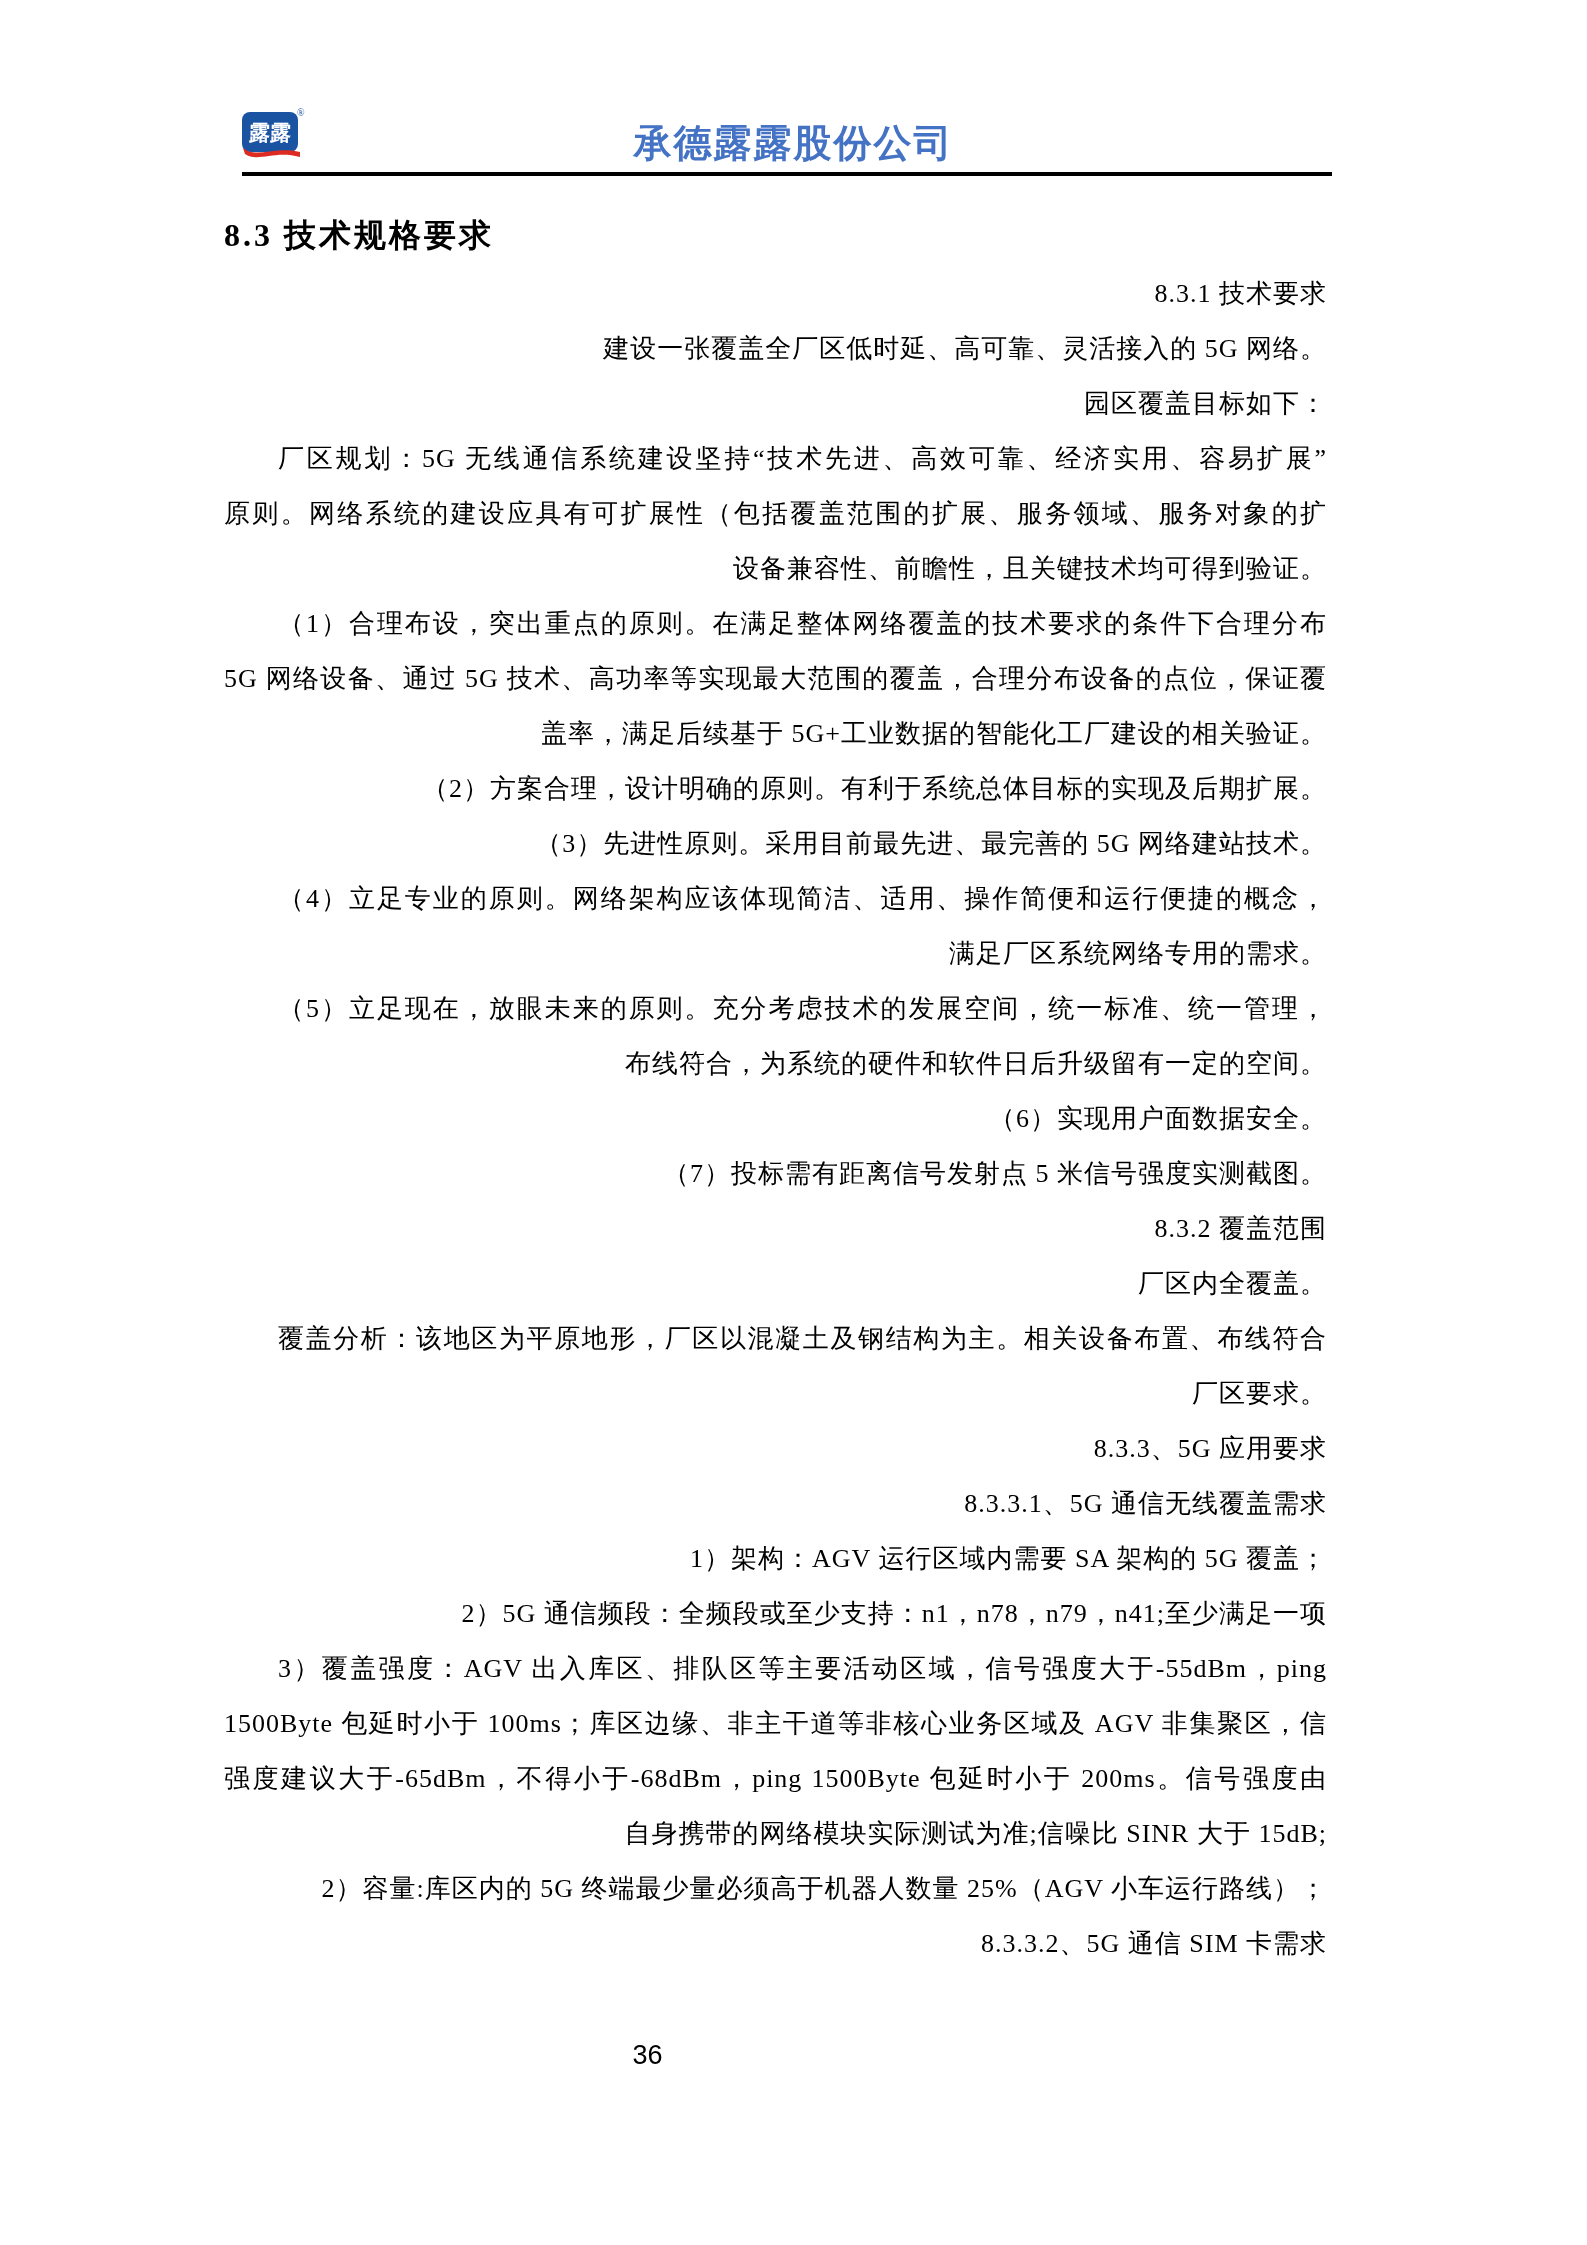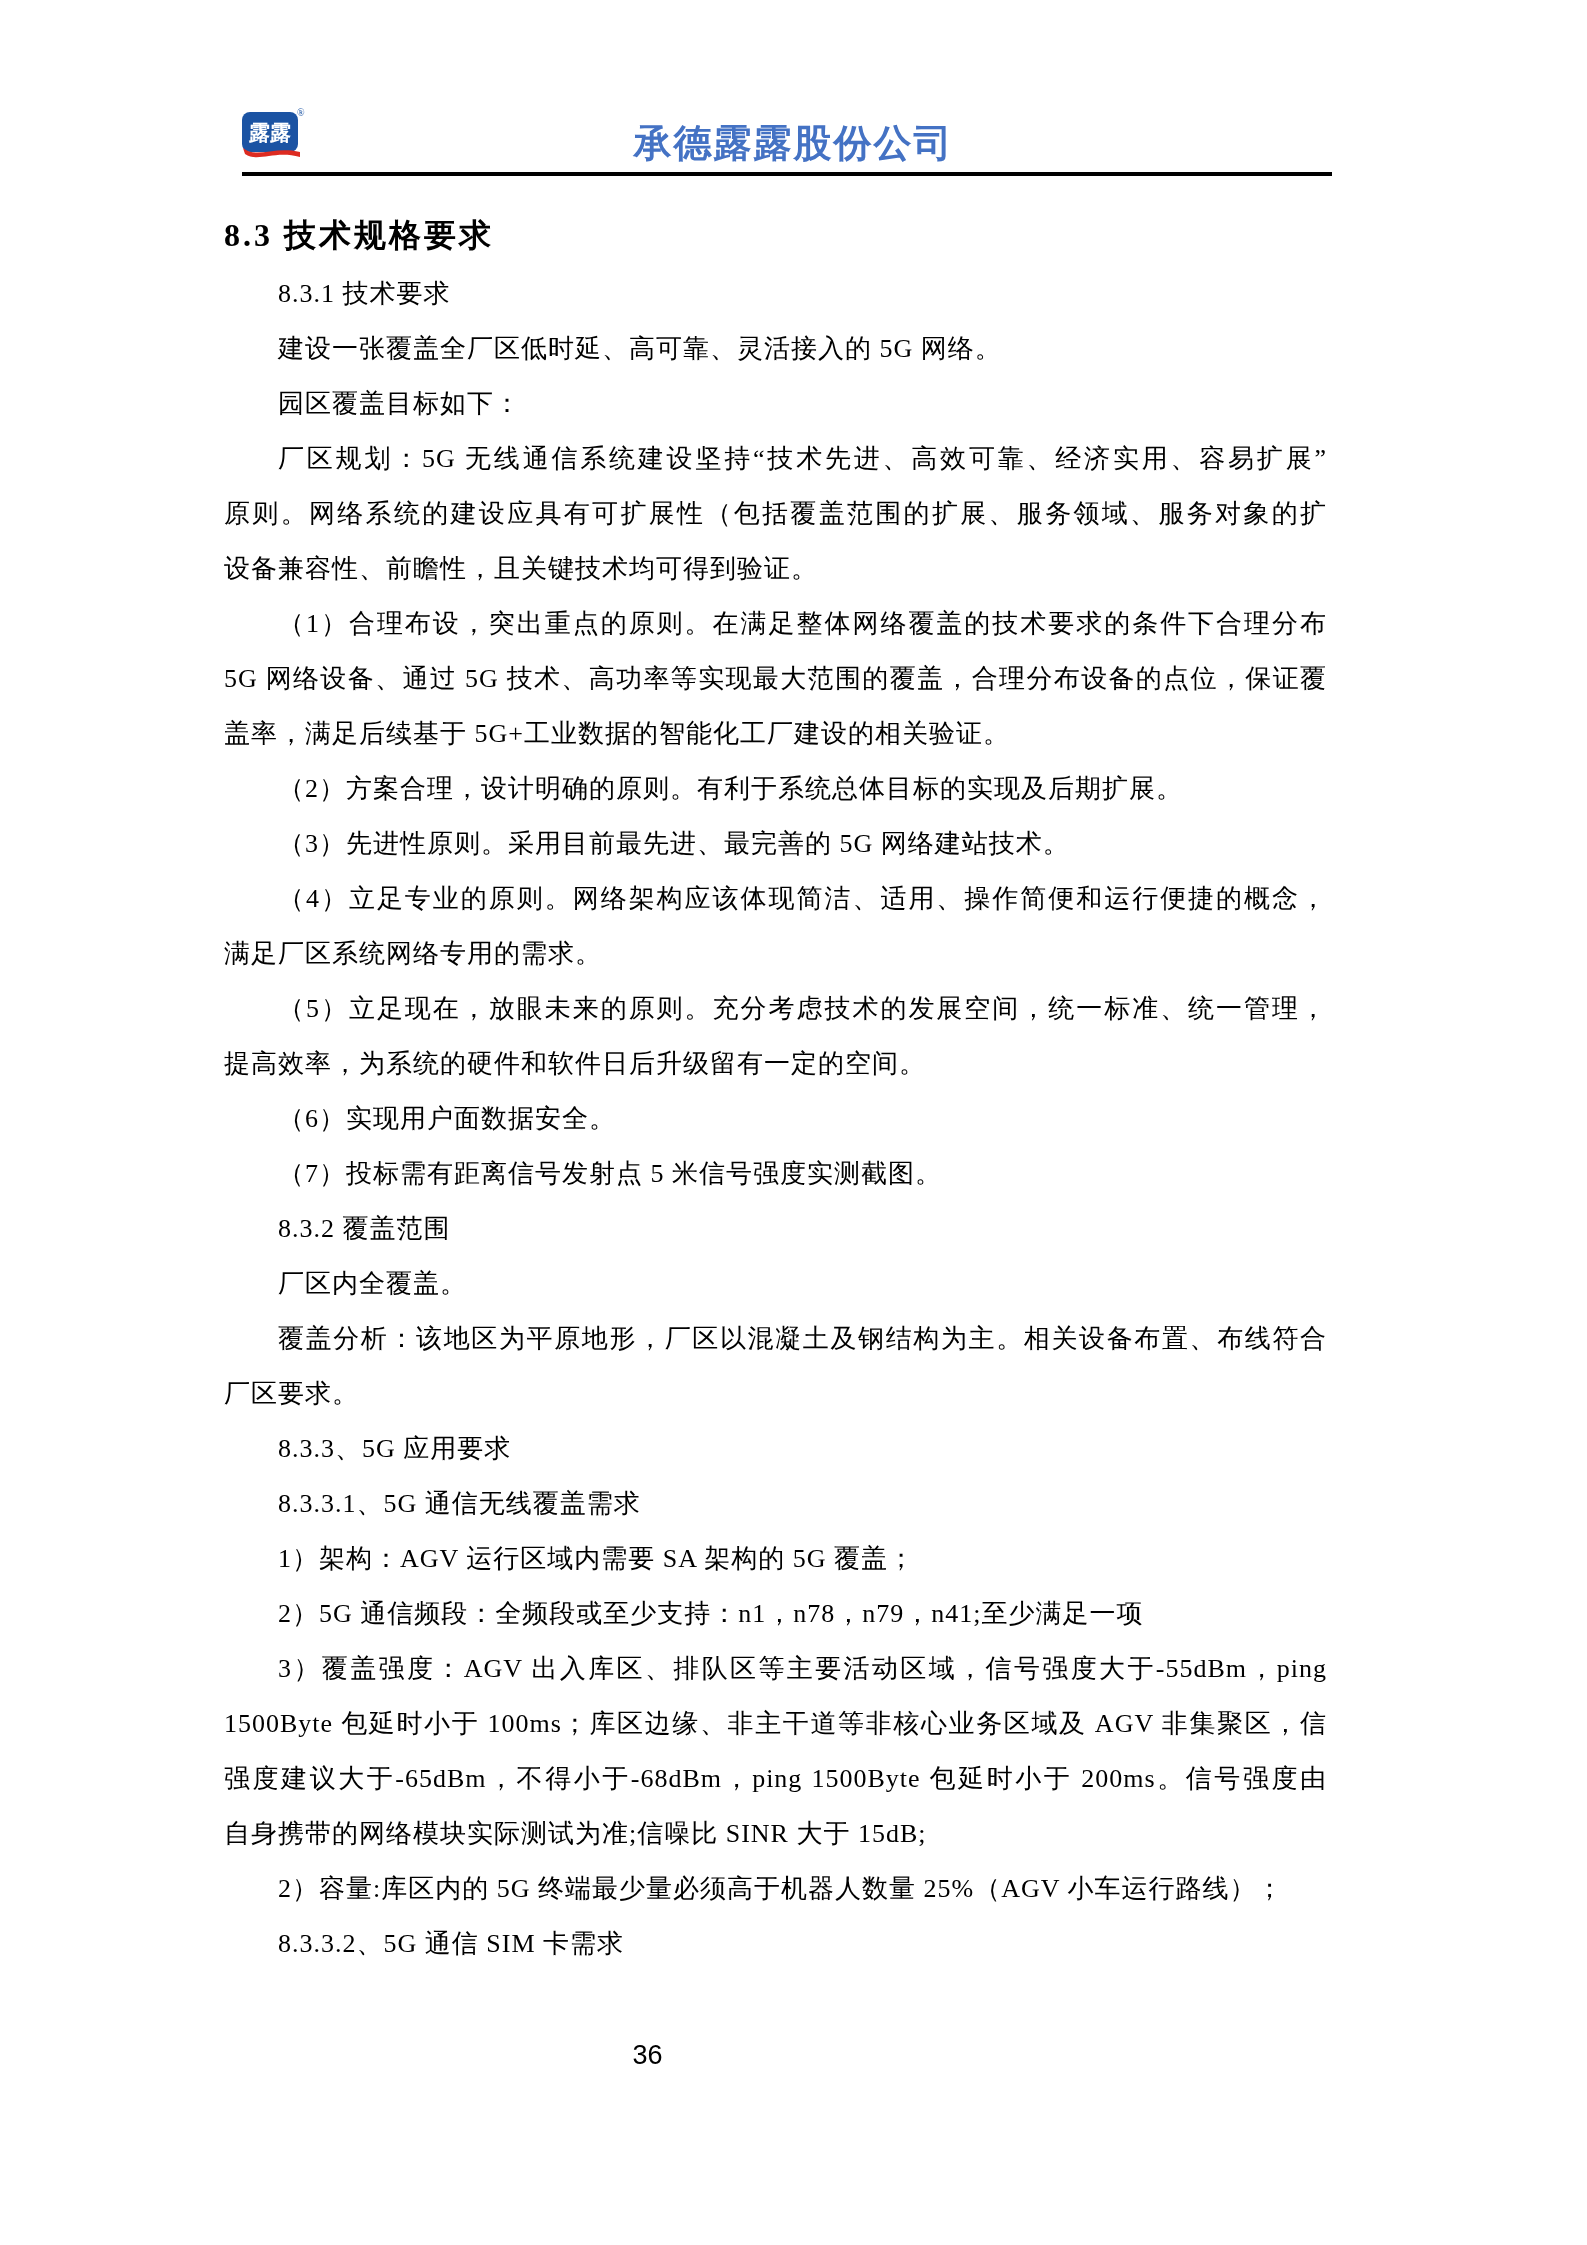--- a/index.html
+++ b/index.html
@@ -31,20 +31,21 @@
   }
   .doc-h1 {
     height: 62px; line-height: 62px;
     font-size: 32px; font-weight: bold; letter-spacing: 3px;
     white-space: nowrap;
   }
   .doc-line {
     height: 55px; line-height: 55px;
     font-size: 26px; letter-spacing: 1px;
     white-space: nowrap;
+    text-align: right;
   }
   .doc-line.indent { padding-left: 54px; }
   .doc-line.justify {
     white-space: normal;
     text-align: justify;
     text-align-last: justify;
     text-justify: inter-character;
     overflow: hidden;
   }
 
@@ -80,21 +81,21 @@
       <div class="doc-line justify">原则。网络系统的建设应具有可扩展性（包括覆盖范围的扩展、服务领域、服务对象的扩展）、</div>
       <div class="doc-line">设备兼容性、前瞻性，且关键技术均可得到验证。</div>
       <div class="doc-line indent justify">（1）合理布设，突出重点的原则。在满足整体网络覆盖的技术要求的条件下合理分布</div>
       <div class="doc-line justify">5G 网络设备、通过 5G 技术、高功率等实现最大范围的覆盖，合理分布设备的点位，保证覆</div>
       <div class="doc-line">盖率，满足后续基于 5G+工业数据的智能化工厂建设的相关验证。</div>
       <div class="doc-line indent">（2）方案合理，设计明确的原则。有利于系统总体目标的实现及后期扩展。</div>
       <div class="doc-line indent">（3）先进性原则。采用目前最先进、最完善的 5G 网络建站技术。</div>
       <div class="doc-line indent justify">（4）立足专业的原则。网络架构应该体现简洁、适用、操作简便和运行便捷的概念，</div>
       <div class="doc-line">满足厂区系统网络专用的需求。</div>
       <div class="doc-line indent justify">（5）立足现在，放眼未来的原则。充分考虑技术的发展空间，统一标准、统一管理，</div>
-      <div class="doc-line">提高效率，为系统的硬件和软件日后升级留有一定的空间。</div>
+      <div class="doc-line">布线符合，为系统的硬件和软件日后升级留有一定的空间。</div>
       <div class="doc-line indent">（6）实现用户面数据安全。</div>
       <div class="doc-line indent">（7）投标需有距离信号发射点 5 米信号强度实测截图。</div>
       <div class="doc-line indent">8.3.2 覆盖范围</div>
       <div class="doc-line indent">厂区内全覆盖。</div>
       <div class="doc-line indent justify">覆盖分析：该地区为平原地形，厂区以混凝土及钢结构为主。相关设备布置、布线符合</div>
       <div class="doc-line">厂区要求。</div>
       <div class="doc-line indent">8.3.3、5G 应用要求</div>
       <div class="doc-line indent">8.3.3.1、5G 通信无线覆盖需求</div>
       <div class="doc-line indent">1）架构：AGV 运行区域内需要 SA 架构的 5G 覆盖；</div>
       <div class="doc-line indent">2）5G 通信频段：全频段或至少支持：n1，n78，n79，n41;至少满足一项</div>

